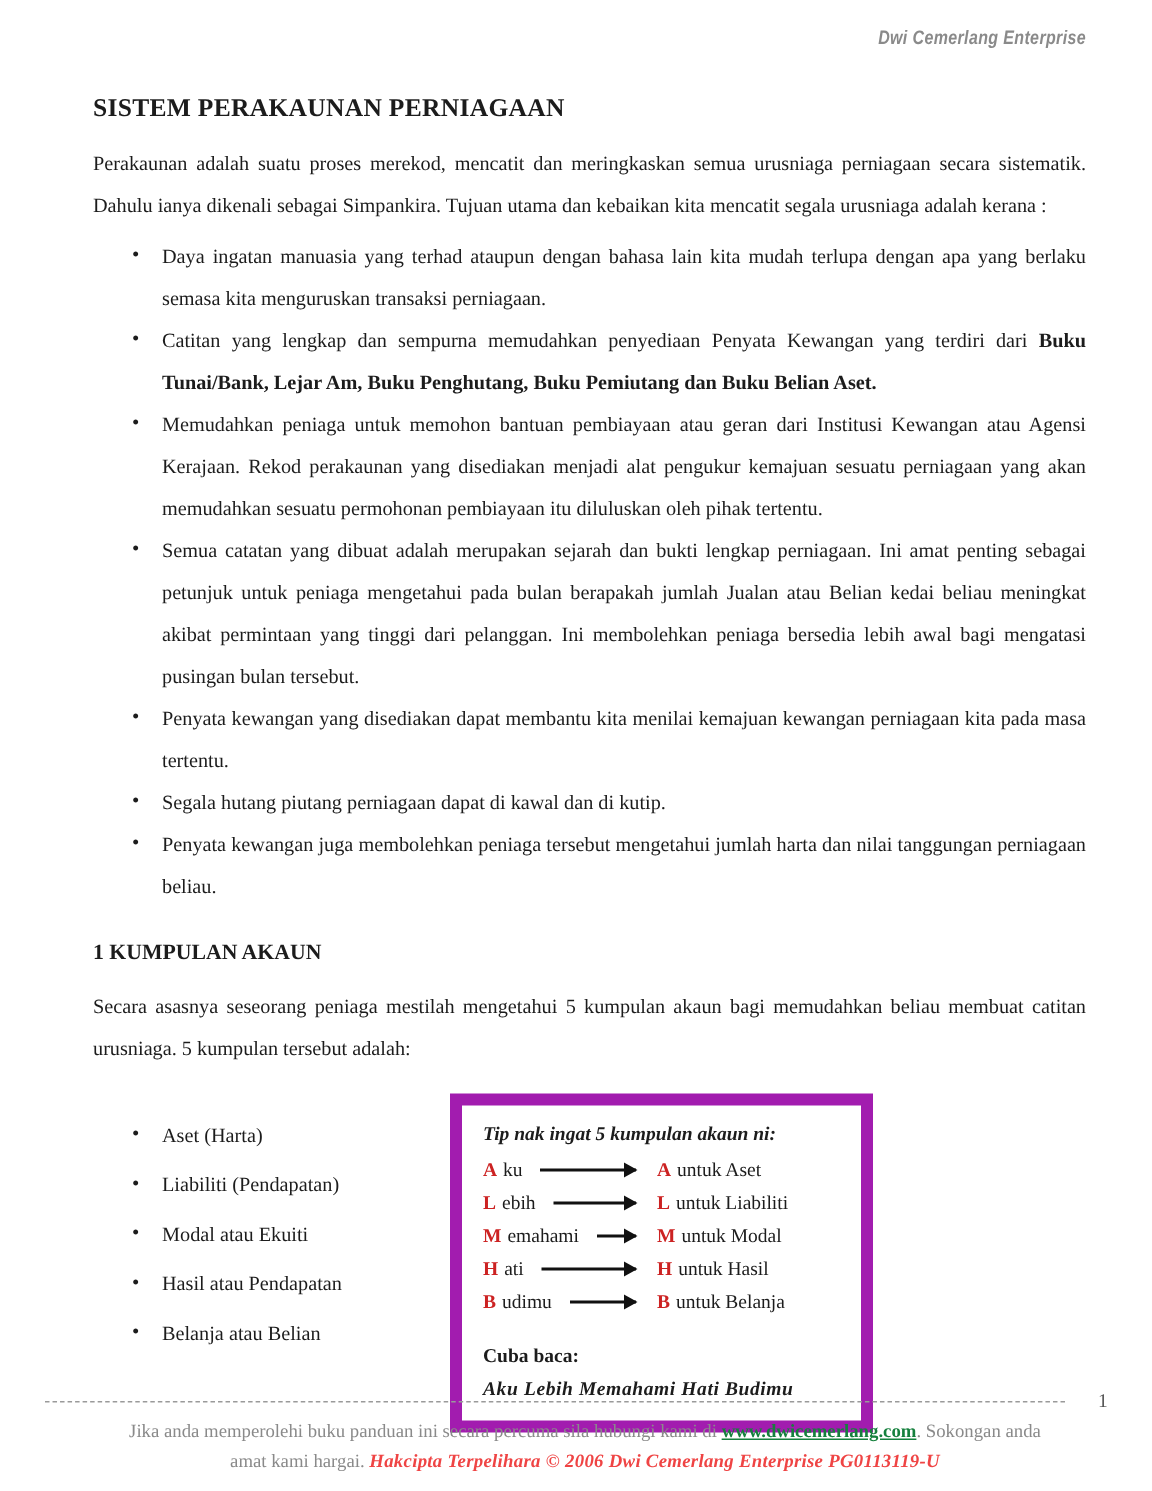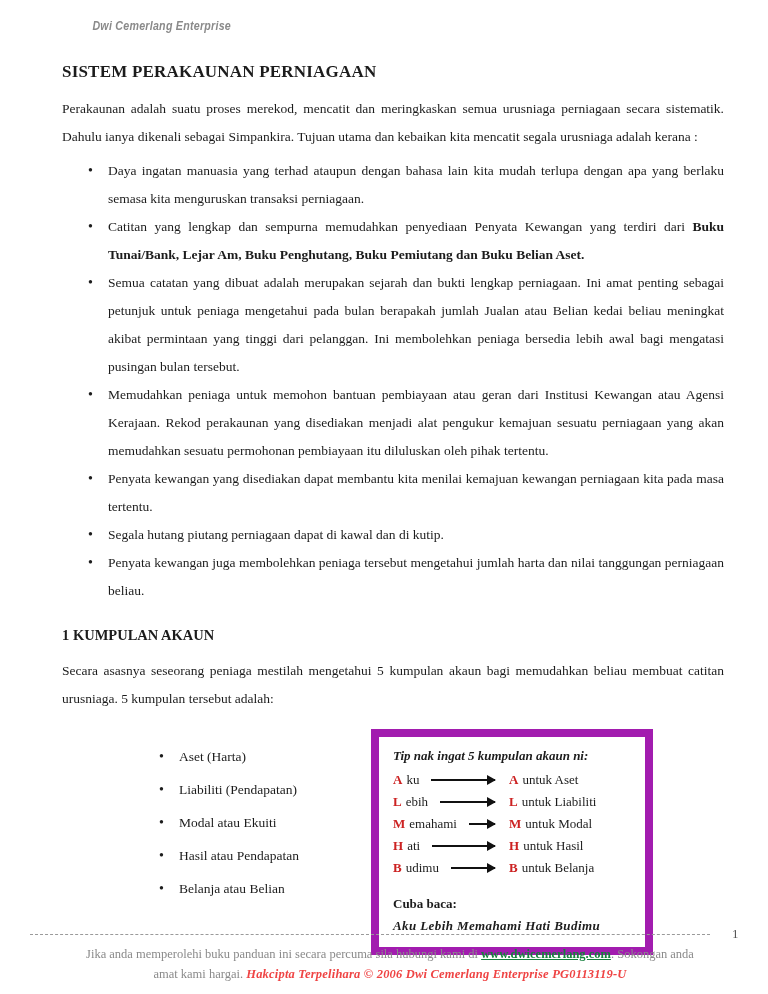--- a/index.html
+++ b/index.html
@@ -10,21 +10,21 @@
     font-family: "Liberation Serif", serif;
     color: #1c1c1c;
     overflow: hidden;
   }
   .page {
     position: relative;
     width: 768px; height: 994px;
     padding: 16px 44px 0 62px;
   }
   
-  .brand-row { text-align: left; height: 18px; }
+  .brand-row { text-align: right; height: 18px; }
   .brand {
     display: inline-block;
     font-family: "Liberation Sans", sans-serif;
     font-style: italic;
     font-weight: 600;
     font-size: 13px;
     color: #8a8a8a;
     transform: scaleX(0.82);
     transform-origin: right center;
     letter-spacing: 0.3px;
@@ -66,21 +66,20 @@
     left: 26px;
     top: 0;
     font-size: 14px;
   }
   .bold-seg { font-weight: bold; }
   
   .columns {
     display: flex;
     margin-top: 16px;
     align-items: flex-start;
-    justify-content: center;
   }
   .col-left { width: 238px; padding-top: 14px; }
   ul.kumpulan { list-style: none; }
   ul.kumpulan > li {
     position: relative;
     padding-left: 46px;
     font-size: 13.5px;
     line-height: 27px;
     margin-bottom: 6px;
   }
@@ -195,24 +194,24 @@
   <p class="para">Perakaunan adalah suatu proses merekod, mencatit dan meringkaskan semua urusniaga perniagaan secara sistematik. Dahulu ianya dikenali sebagai Simpankira. Tujuan utama dan kebaikan kita mencatit segala urusniaga adalah kerana :</p>
 
   <ul class="doc-bullets">
     <li>
       <span>Daya ingatan manuasia yang terhad ataupun dengan bahasa lain kita mudah terlupa dengan apa yang berlaku semasa kita menguruskan transaksi perniagaan.</span>
     </li>
     <li>
       <span>Catitan yang lengkap dan sempurna memudahkan penyediaan Penyata Kewangan yang terdiri dari </span><span class="bold-seg">Buku Tunai/Bank, Lejar Am, Buku Penghutang, Buku Pemiutang dan Buku Belian Aset.</span>
     </li>
     <li>
+      <span>Memudahkan peniaga untuk memohon bantuan pembiayaan atau geran dari Institusi Kewangan atau Agensi Kerajaan. Rekod perakaunan yang disediakan menjadi alat pengukur kemajuan sesuatu perniagaan yang akan memudahkan sesuatu permohonan pembiayaan itu diluluskan oleh pihak tertentu.</span>
+    </li>
+    <li>
       <span>Semua catatan yang dibuat adalah merupakan sejarah dan bukti lengkap perniagaan. Ini amat penting sebagai petunjuk untuk peniaga mengetahui pada bulan berapakah jumlah Jualan atau Belian kedai beliau meningkat akibat permintaan yang tinggi dari pelanggan. Ini membolehkan peniaga bersedia lebih awal bagi mengatasi pusingan bulan tersebut.</span>
-    </li>
-    <li>
-      <span>Memudahkan peniaga untuk memohon bantuan pembiayaan atau geran dari Institusi Kewangan atau Agensi Kerajaan. Rekod perakaunan yang disediakan menjadi alat pengukur kemajuan sesuatu perniagaan yang akan memudahkan sesuatu permohonan pembiayaan itu diluluskan oleh pihak tertentu.</span>
     </li>
     <li>
       <span>Penyata kewangan yang disediakan dapat membantu kita menilai kemajuan kewangan perniagaan kita pada masa tertentu.</span>
     </li>
     <li>
       <span>Segala hutang piutang perniagaan dapat di kawal dan di kutip.</span>
     </li>
     <li>
       <span>Penyata kewangan juga membolehkan peniaga tersebut mengetahui jumlah harta dan nilai tanggungan perniagaan beliau.</span>
     </li>

